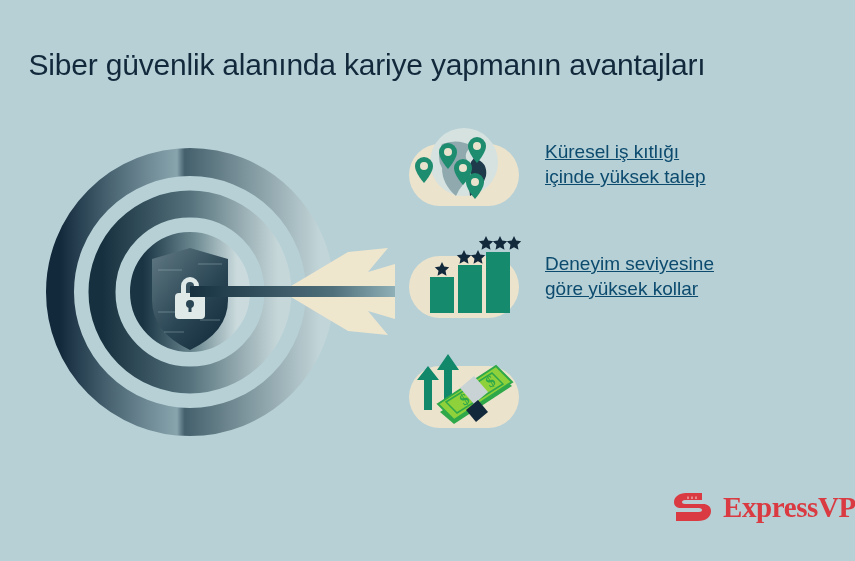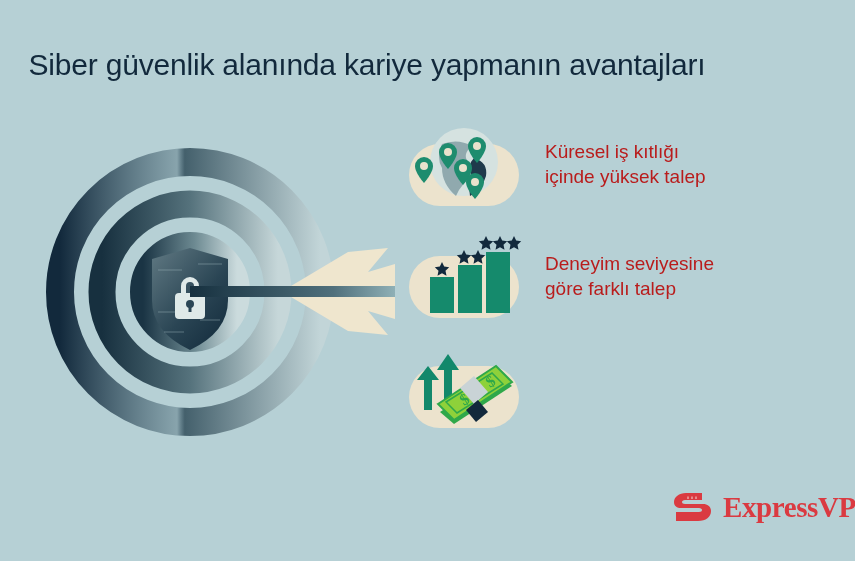--- a/index.html
+++ b/index.html
@@ -86,22 +86,23 @@
     position: absolute;
     left: 0;
     top: 0;
     width: 125px;
     height: 92px;
   }
   .point-text {
     margin-left: 18px;
     font-size: 19px;
     line-height: 25px;
-    color: #b91c1c;
+    color: #0c4a6e;
     white-space: pre-line;
+    text-decoration: underline;
   }
 
   
   .logo {
     position: absolute;
     left: 672px;
     top: 487px;
     display: flex;
     align-items: center;
     height: 40px;
@@ -229,21 +230,21 @@
             <path d="M40 32 l2.2 4.6 l5 0.6 l-3.7 3.5 l1 5 l-4.5 -2.5 l-4.5 2.5 l1 -5 l-3.7 -3.5 l5 -0.6 z"></path>
             <path d="M62 20 l2.2 4.6 l5 0.6 l-3.7 3.5 l1 5 l-4.5 -2.5 l-4.5 2.5 l1 -5 l-3.7 -3.5 l5 -0.6 z"></path>
             <path d="M76 20 l2.2 4.6 l5 0.6 l-3.7 3.5 l1 5 l-4.5 -2.5 l-4.5 2.5 l1 -5 l-3.7 -3.5 l5 -0.6 z"></path>
             <path d="M84 6 l2.2 4.6 l5 0.6 l-3.7 3.5 l1 5 l-4.5 -2.5 l-4.5 2.5 l1 -5 l-3.7 -3.5 l5 -0.6 z"></path>
             <path d="M98 6 l2.2 4.6 l5 0.6 l-3.7 3.5 l1 5 l-4.5 -2.5 l-4.5 2.5 l1 -5 l-3.7 -3.5 l5 -0.6 z"></path>
             <path d="M112 6 l2.2 4.6 l5 0.6 l-3.7 3.5 l1 5 l-4.5 -2.5 l-4.5 2.5 l1 -5 l-3.7 -3.5 l5 -0.6 z"></path>
           </g>
         </svg>
       </div>
       <div class="point-text">Deneyim seviyesine
-göre farklı talep</div>
+göre yüksek kollar</div>
     </div>
 
     <div class="point-row r3">
       <div class="icon-plate">
         <div class="plate-bg"></div>
         <svg class="icon-art" viewBox="0 0 125 92">
           <g fill="#12886b">
             <path d="M22 70 L22 40 L15 40 L26 26 L37 40 L30 40 L30 70 Z"></path>
             <path d="M42 70 L42 30 L35 30 L46 14 L57 30 L50 30 L50 70 Z"></path>
           </g>

